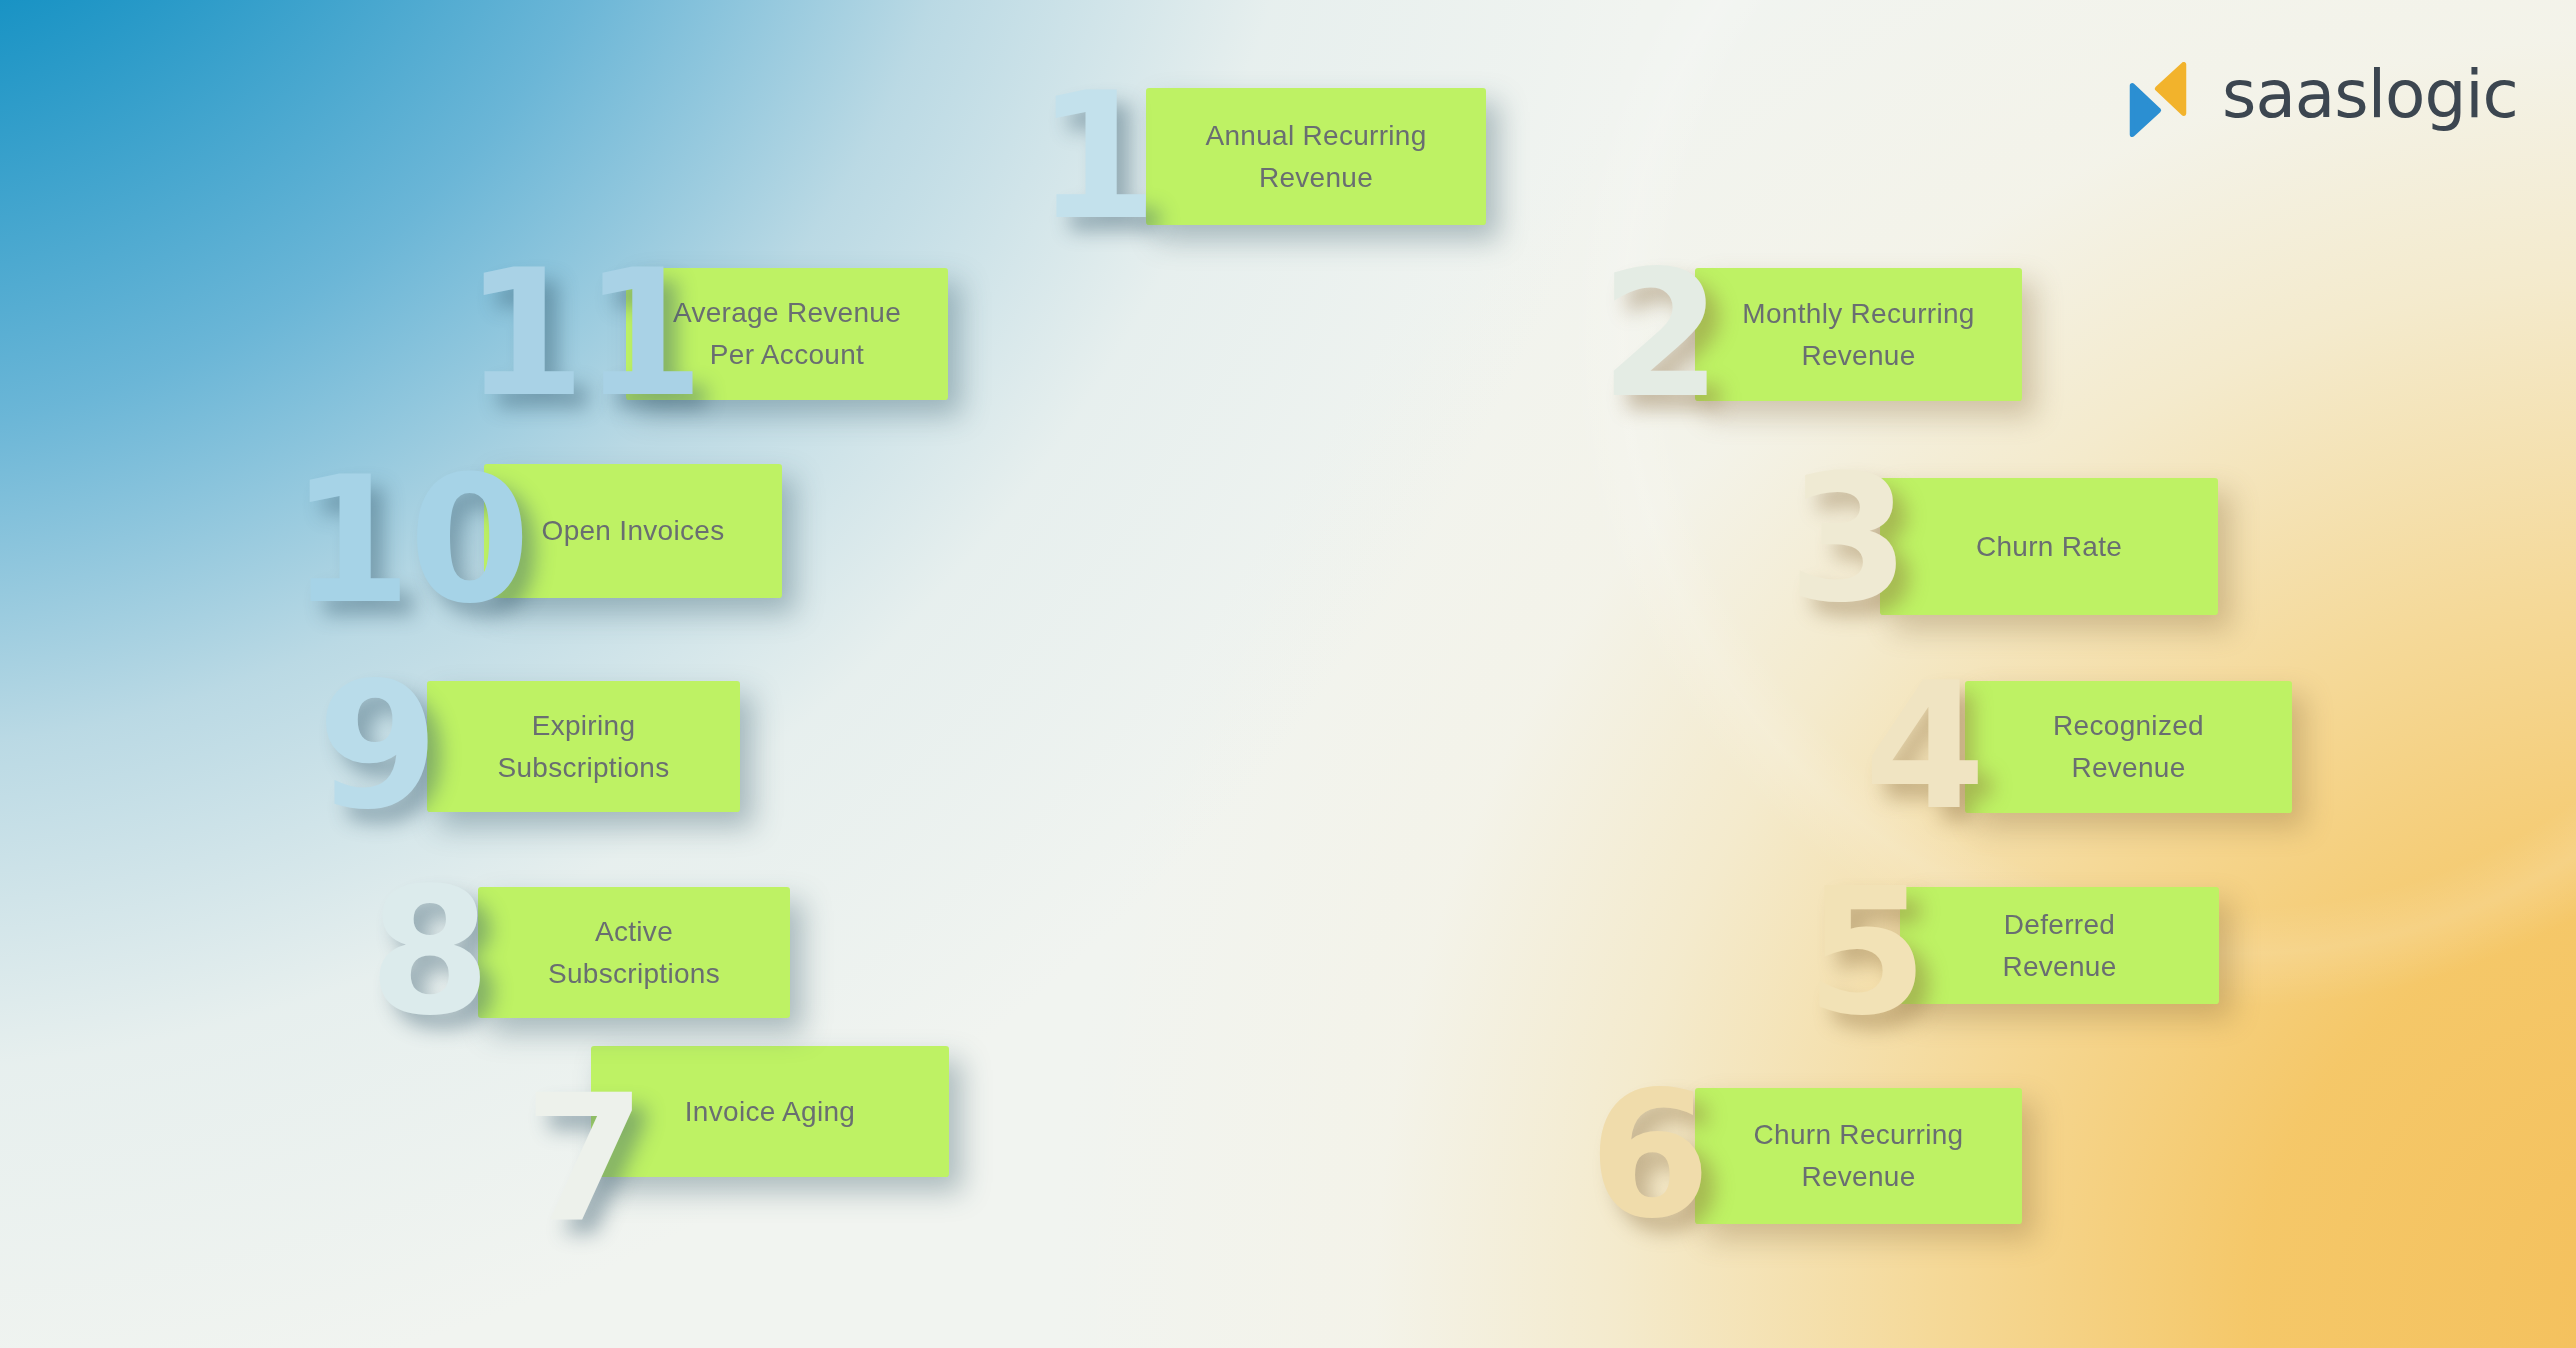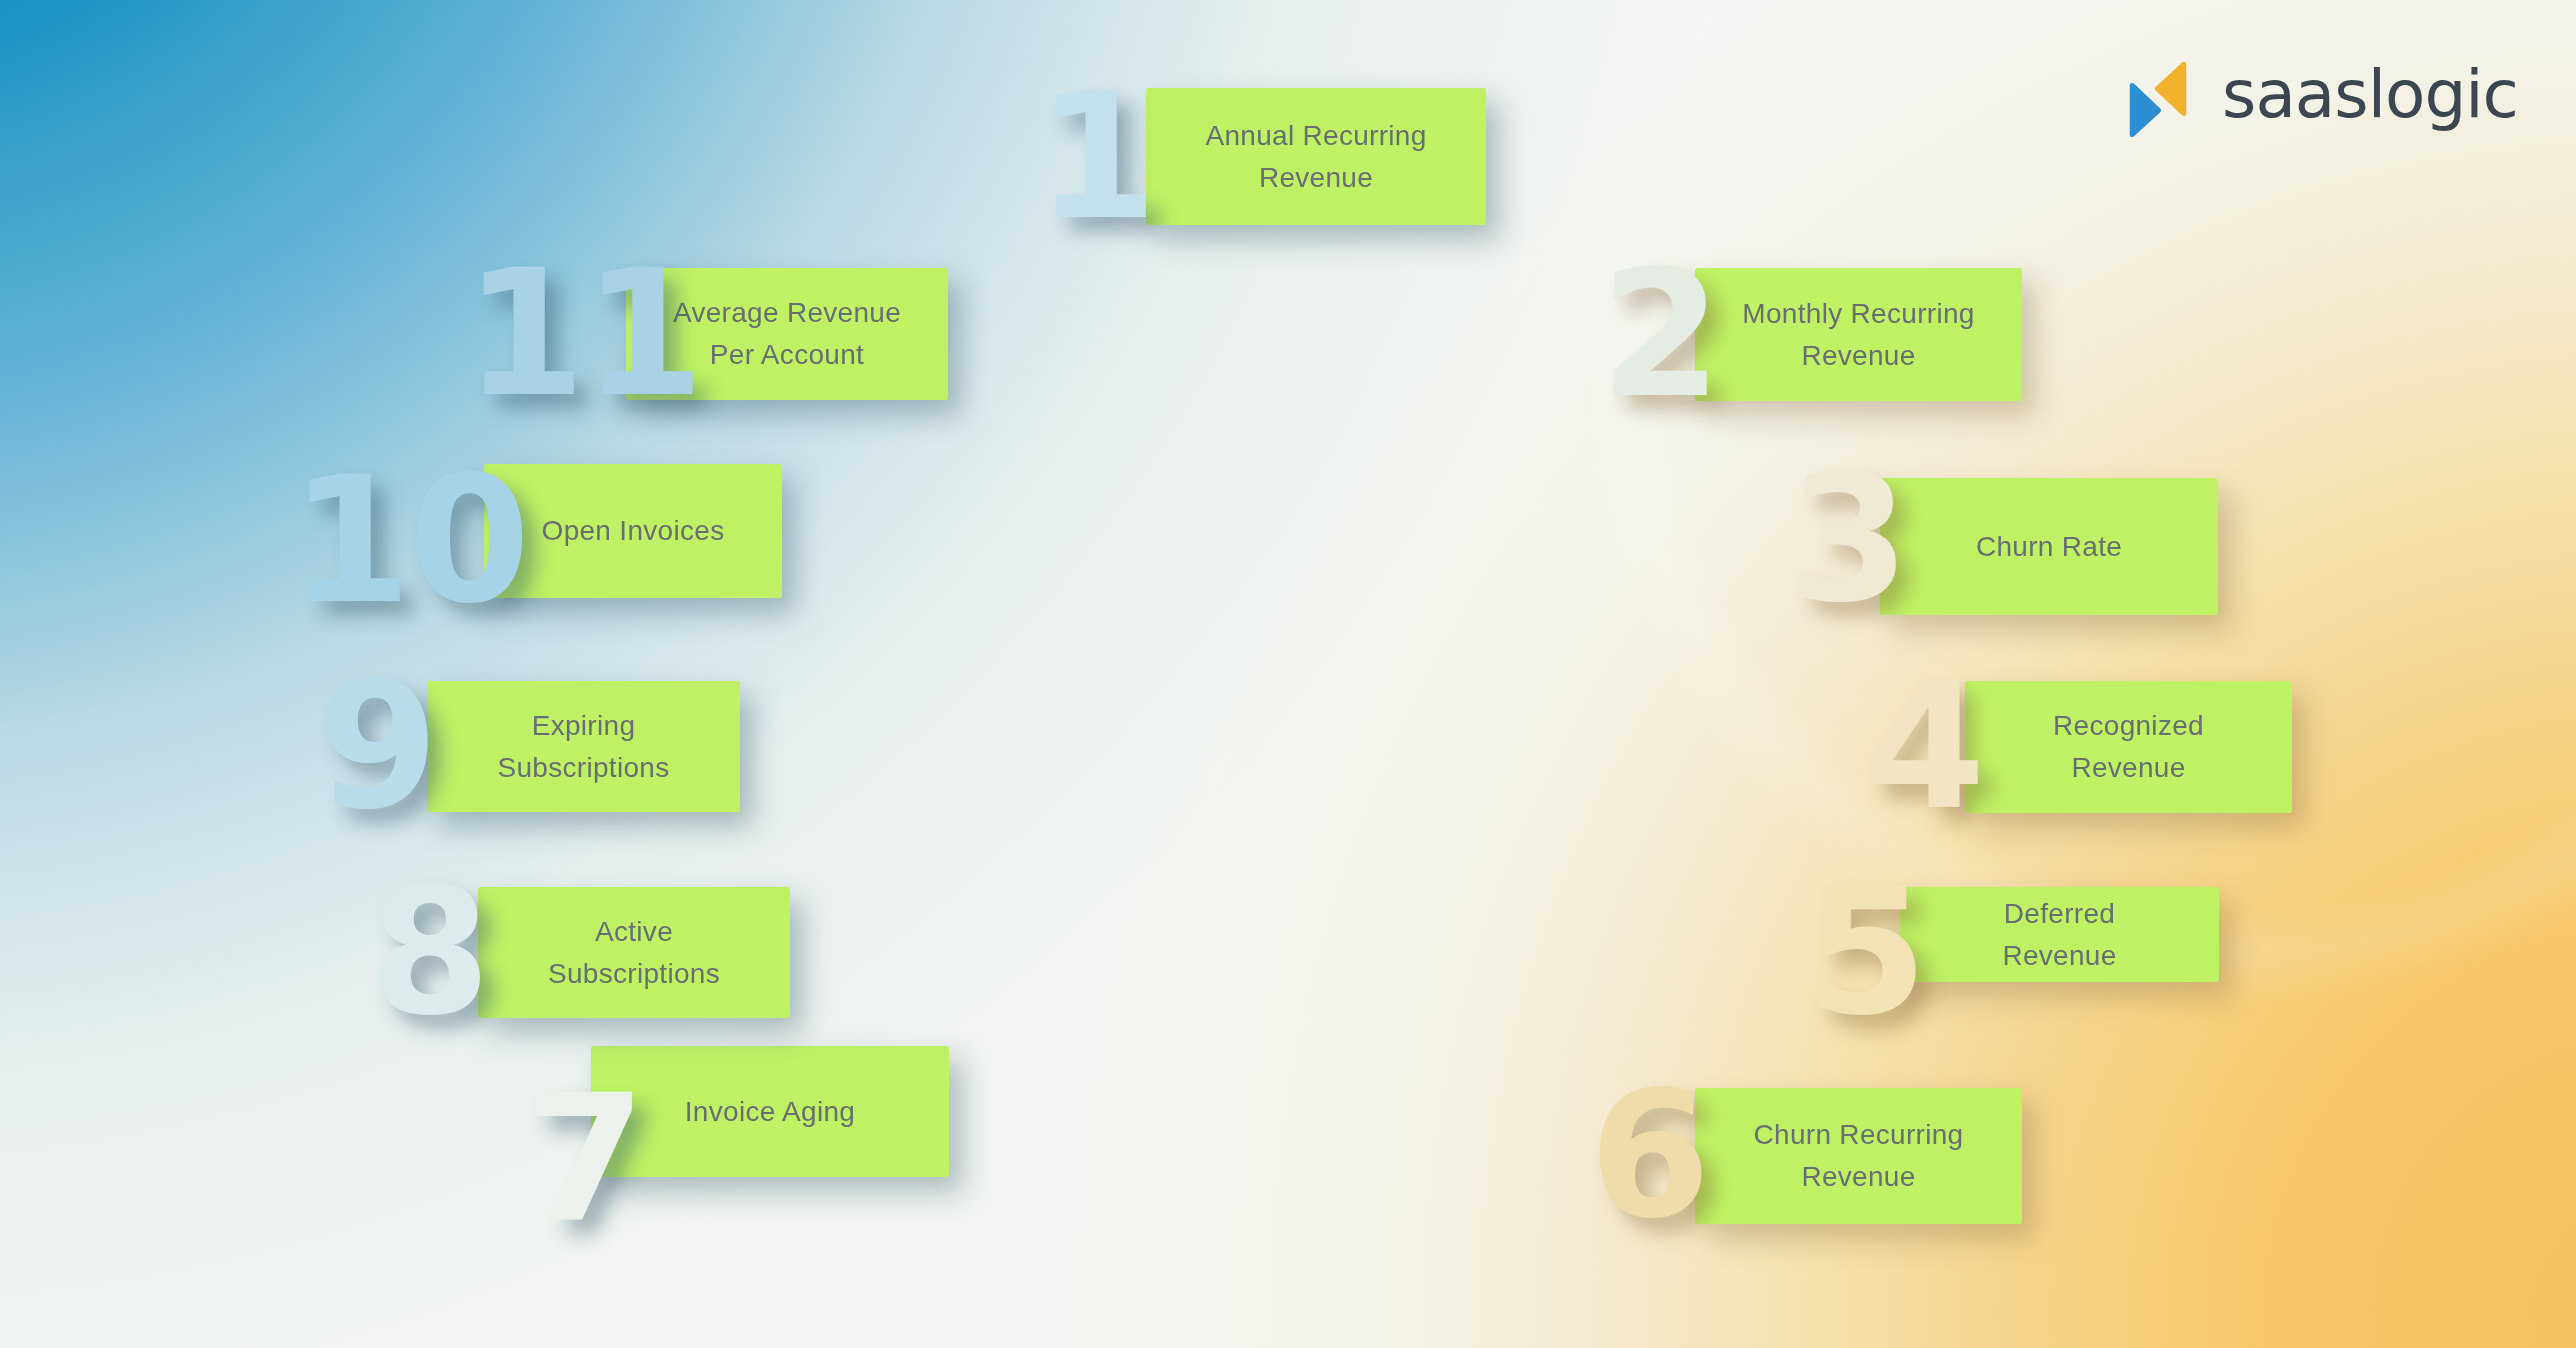--- a/index.html
+++ b/index.html
@@ -52,21 +52,21 @@
     z-index: 3;
   }
   .tsL { text-shadow: 13.4px 14.4px 19.6px rgba(50, 85, 105, 0.42); }
   .tsR { text-shadow: 13.4px 14.4px 19.6px rgba(130, 100, 55, 0.40); }
 
   
   .c1  { left: 1146px; top: 88px;  width: 340px; height: 137px; }
   .c2  { left: 1695px; top: 268px;  width: 327px; height: 133px; }
   .c3  { left: 1880px; top: 471px;  width: 338px; height: 137px; margin-top: 7px; }
   .c4  { left: 1965px; top: 681px; width: 327px; height: 132px; }
-  .c5  { left: 1900px; top: 887px; width: 319px; height: 95px; }
+  .c5  { left: 1900px; top: 887px; width: 319px; height: 117px; }
   .c6  { left: 1695px; top: 1088px; width: 327px; height: 136px; }
   .c7  { left: 591px; top: 1046px; width: 358px; height: 131px; }
   .c8  { left: 478px;  top: 887px; width: 312px; height: 131px; }
   .c9  { left: 427px;  top: 681px; width: 313px; height: 131px; }
   .c10 { left: 484px;  top: 464px;  width: 298px; height: 134px; }
   .c11 { left: 626px; top: 268px;  width: 322px; height: 132px; }
 
   
   .n1  { left: 1036px; top: 88px;  line-height: 137px; }
   .n2  { left: 1600px; top: 268px;  line-height: 133px; }

